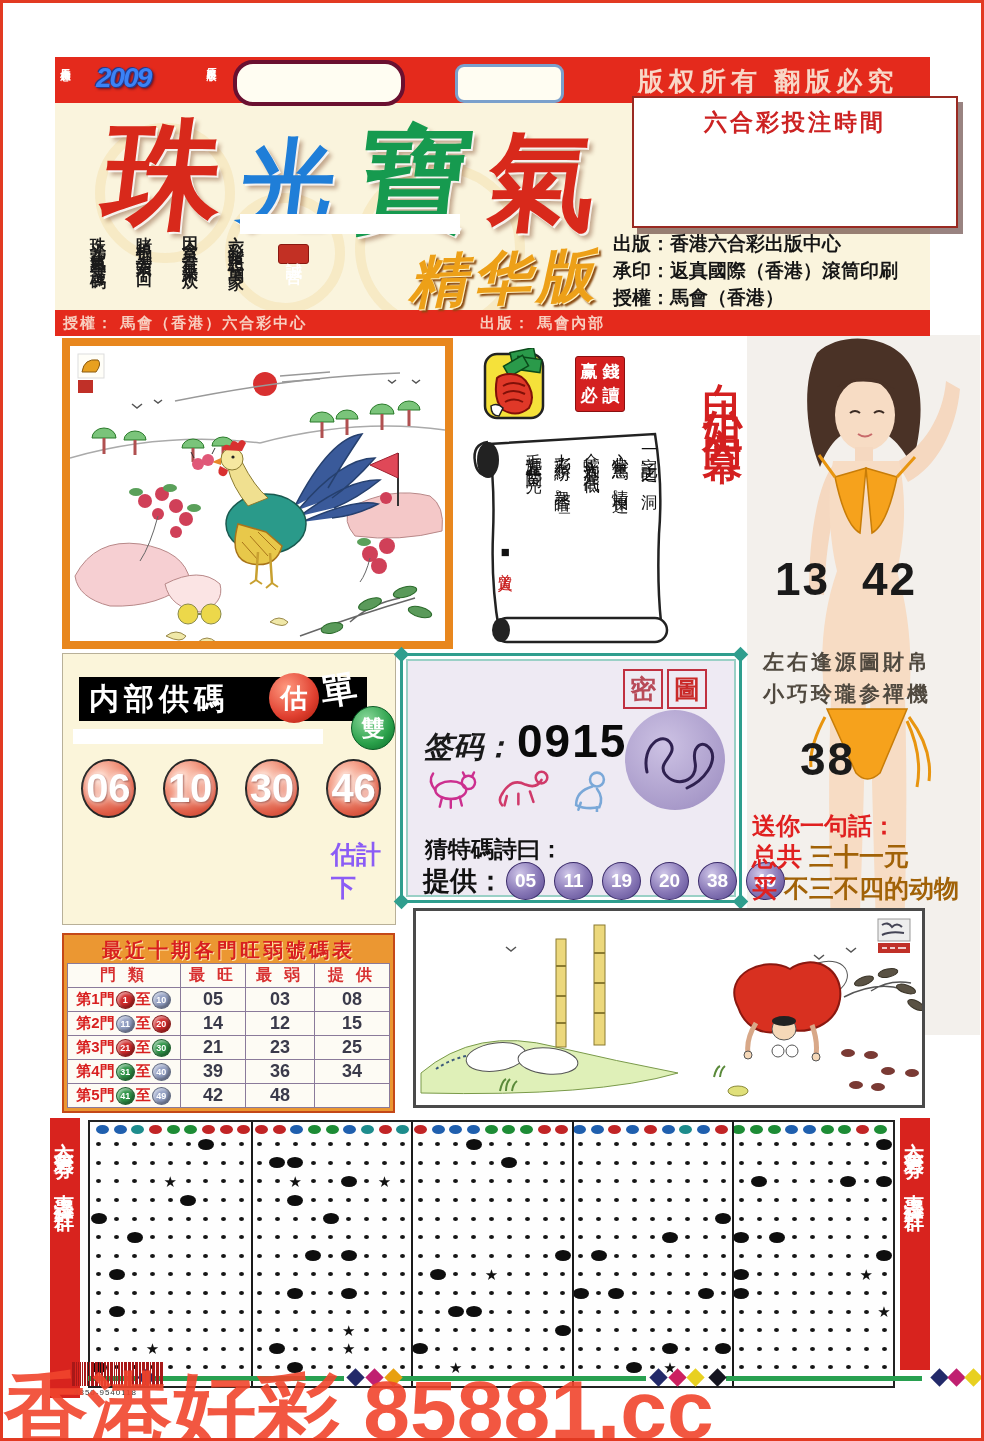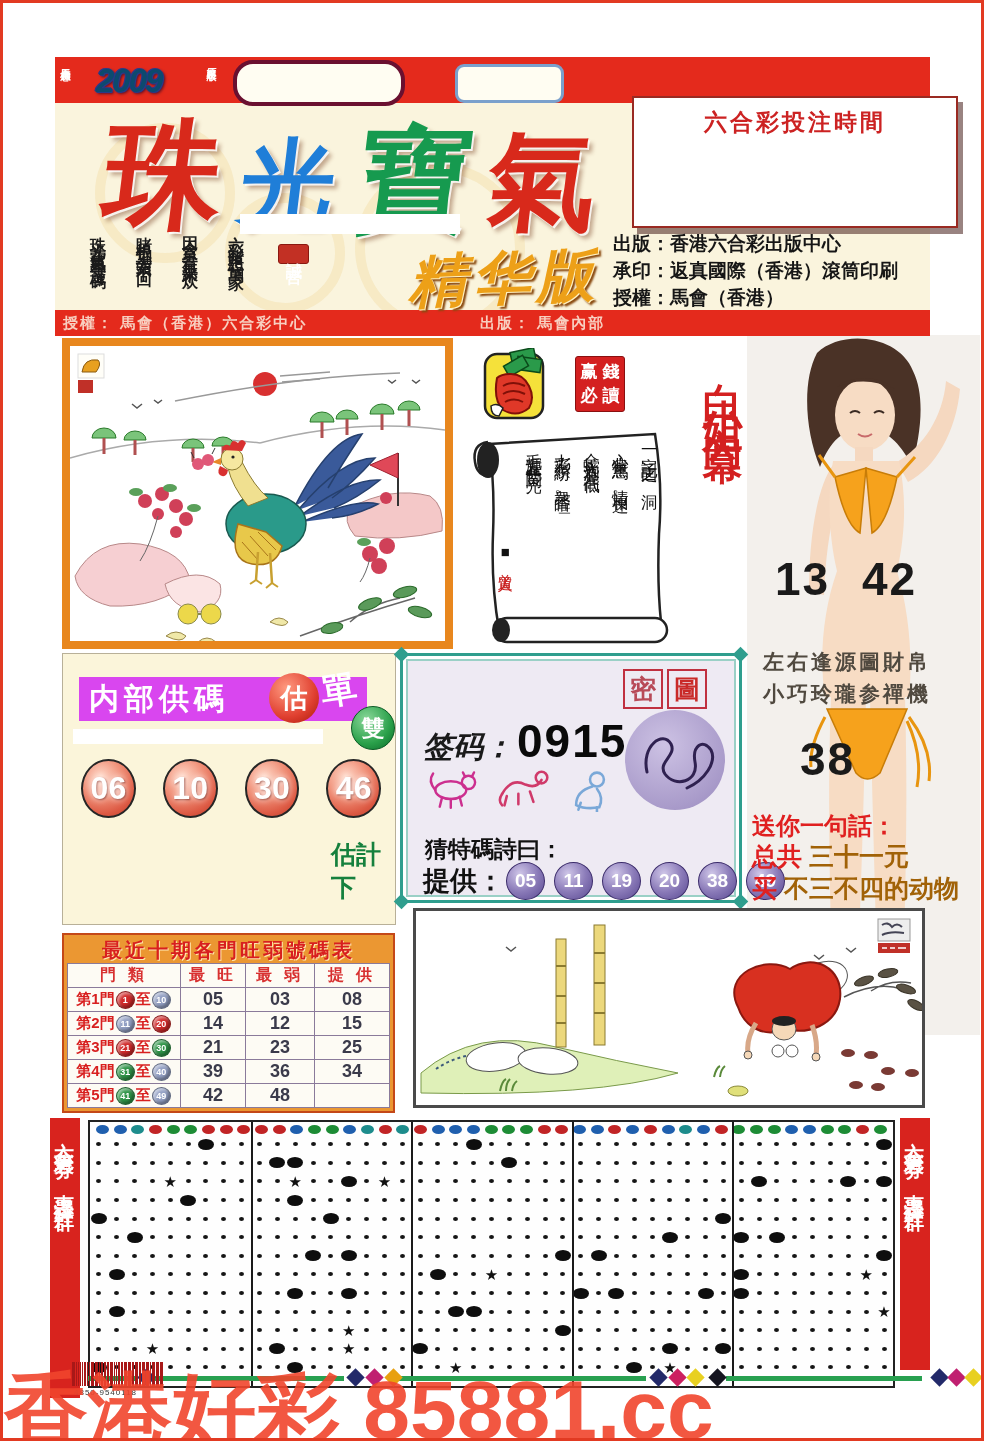--- a/index.html
+++ b/index.html
@@ -5,21 +5,21 @@
   html,body{margin:0;padding:0;}
   body{width:984px;height:1441px;position:relative;background:#fff;overflow:hidden;
        font-family:"Liberation Sans",sans-serif;}
   .abs{position:absolute;}
   #page{position:absolute;inset:0;width:984px;height:1441px;}
   .page-frame{position:absolute;inset:0;border:3px solid #e23a22;pointer-events:none;z-index:48;}
 
   
   .hband{left:55px;top:57px;width:875px;height:46px;background:#e42a1c;z-index:2;}
   .vtiny{writing-mode:vertical-rl;text-orientation:upright;color:#fff;font-size:10px;font-weight:bold;line-height:1;letter-spacing:1px;}
-  .logo2009{color:#0c4a6e;font-size:33px;font-weight:bold;font-style:italic;letter-spacing:-2px;
+  .logo2009{color:#3b82f6;font-size:28px;font-weight:bold;font-style:italic;letter-spacing:-2px;
             text-shadow:0 0 2px #2a3a8a,1px 1px 0 #2a3a8a,-1px -1px 0 #2a3a8a,2px 2px 3px rgba(0,0,40,.6);}
   .pill{background:#fffdf2;z-index:3;}
   .copyright{color:#f8d8c8;font-size:26px;font-weight:bold;letter-spacing:5px;white-space:nowrap;}
 
   .cream{left:55px;top:103px;width:875px;height:207px;background:#faf4dd;z-index:1;}
   .ring{position:absolute;border-radius:50%;border:10px solid rgba(232,190,90,.18);}
   .mchar{font-family:"Liberation Serif",serif;font-weight:bold;display:inline-block;transform:skewX(-7deg);
          text-shadow:2px 2px 0 rgba(255,255,255,.85),5px 5px 4px rgba(110,50,20,.4);line-height:1;}
   .slogan{writing-mode:vertical-rl;text-orientation:upright;font-family:"Liberation Serif",serif;
           font-size:16px;color:#1a1a1a;letter-spacing:6px;line-height:1;font-weight:bold;}
@@ -46,32 +46,32 @@
   .sidetitle{writing-mode:vertical-rl;text-orientation:upright;color:#d42020;font-size:40px;font-weight:bold;
              letter-spacing:15px;line-height:1;z-index:3;}
 
   .photo-num{font-size:46px;font-weight:bold;color:#1a1a1a;letter-spacing:2px;z-index:5;}
   .couplet{font-family:"Liberation Serif",serif;font-size:21px;color:#50493f;letter-spacing:3px;z-index:5;font-weight:bold;}
   .gift-red{color:#e02020;font-weight:bold;}
   .gift-black{color:#a16207;font-weight:bold;}
 
   
   .supply{left:62px;top:653px;width:334px;height:272px;background:#fbf5da;border:1px solid #b8b098;box-sizing:border-box;z-index:2;}
-  .supbar{position:absolute;left:16px;top:23px;width:288px;height:44px;background:#d946ef;}
+  .supbar{position:absolute;left:16px;top:23px;width:288px;height:44px;background:#000000;}
   .supbar .t{color:#fff;font-size:30px;font-weight:bold;letter-spacing:5px;line-height:44px;padding-left:10px;font-family:"Liberation Serif",serif;}
   .ballred{position:absolute;border-radius:50%;background:radial-gradient(circle at 35% 30%,#ff9a80,#e04030 60%,#a81808);
            display:flex;align-items:center;justify-content:center;color:#fff;font-weight:bold;font-family:"Liberation Serif",serif;}
   .ballgreen{position:absolute;border-radius:50%;background:radial-gradient(circle at 35% 30%,#8ad89a,#2aa04a 60%,#0a6a28);
            display:flex;align-items:center;justify-content:center;color:#fff;font-weight:bold;border:1px solid #085a24;font-family:"Liberation Serif",serif;}
   .dan2{position:absolute;color:#fff;font-size:36px;font-weight:bold;transform:rotate(-9deg);font-family:"Liberation Serif",serif;z-index:3;}
   .sball{width:56px;height:55px;border-radius:50%;border:2px solid #262626;
          background:radial-gradient(circle at 35% 28%,#ffd8c8,#f09078 40%,#dd5a44 72%,#bb3a28);
-         display:flex;align-items:center;justify-content:center;color:#fff;font-size:32px;font-weight:bold;
+         display:flex;align-items:center;justify-content:center;color:#fff;font-size:40px;font-weight:bold;
          text-shadow:0 0 7px rgba(255,255,255,.95),1px 1px 2px #801808;}
-  .supnote1{font-size:25px;font-weight:bold;color:#15803d;}
+  .supnote1{font-size:25px;font-weight:bold;color:#8b5cf6;}
   .supnote2{font-size:24px;font-weight:bold;color:#111;letter-spacing:1px;}
 
   
   .guess{left:400px;top:653px;width:342px;height:250px;background:#eeeaf3;border:3px solid #2f9e8e;
          box-shadow:inset 0 0 0 3px #fff,inset 0 0 0 5px #9ad0c6;box-sizing:border-box;z-index:2;}
   .gcorner{position:absolute;width:11px;height:11px;background:#2f9e8e;transform:rotate(45deg);z-index:3;}
   .gtitle{font-family:"Liberation Serif",serif;font-size:29px;font-weight:bold;color:#111;letter-spacing:10px;}
   .gseal{width:36px;height:36px;border:2px solid #c03040;display:flex;align-items:center;justify-content:center;
          font-family:"Liberation Serif",serif;font-weight:bold;font-size:26px;}
   .codelab{font-family:"Liberation Serif",serif;font-style:italic;font-weight:bold;font-size:30px;color:#1a1a1a;}
@@ -124,20 +124,21 @@
 <body>
 
 <div id="page">
 
   <div class="abs hband"></div>
   <div class="abs vtiny" style="left:60px;top:60px;height:42px;z-index:3;">馬會標志</div>
   <div class="abs logo2009" style="left:96px;top:62px;z-index:3;">2009</div>
   <div class="abs vtiny" style="left:206px;top:60px;height:42px;z-index:3;">原裝正版</div>
   <div class="abs pill" style="left:233px;top:60px;width:164px;height:38px;border-radius:20px;border:4px solid #6a1030;"></div>
   <div class="abs pill" style="left:455px;top:64px;width:103px;height:33px;border-radius:9px;border:3px solid #7aa0cc;"></div>
+  <div class="abs copyright" style="left:638px;top:64px;z-index:3;">版权所有 翻版必究</div>
 
   <div class="abs cream">
     <div class="ring" style="left:40px;top:20px;width:120px;height:120px;"></div>
     <div class="ring" style="left:300px;top:60px;width:150px;height:150px;"></div>
     <div class="ring" style="left:170px;top:90px;width:100px;height:100px;"></div>
   </div>
   <div class="abs" style="left:105px;top:118px;z-index:2;display:flex;align-items:flex-end;">
     <span class="mchar" style="font-size: 118px; color: rgb(216, 41, 27);">珠</span>
     <span class="mchar" style="font-size: 94px; margin-left: 18px; margin-bottom: 6px; color: rgb(31, 126, 216);">光</span>
     <span class="mchar" style="font-size: 112px; margin-left: 24px; color: rgb(22, 154, 79);">寶</span>

